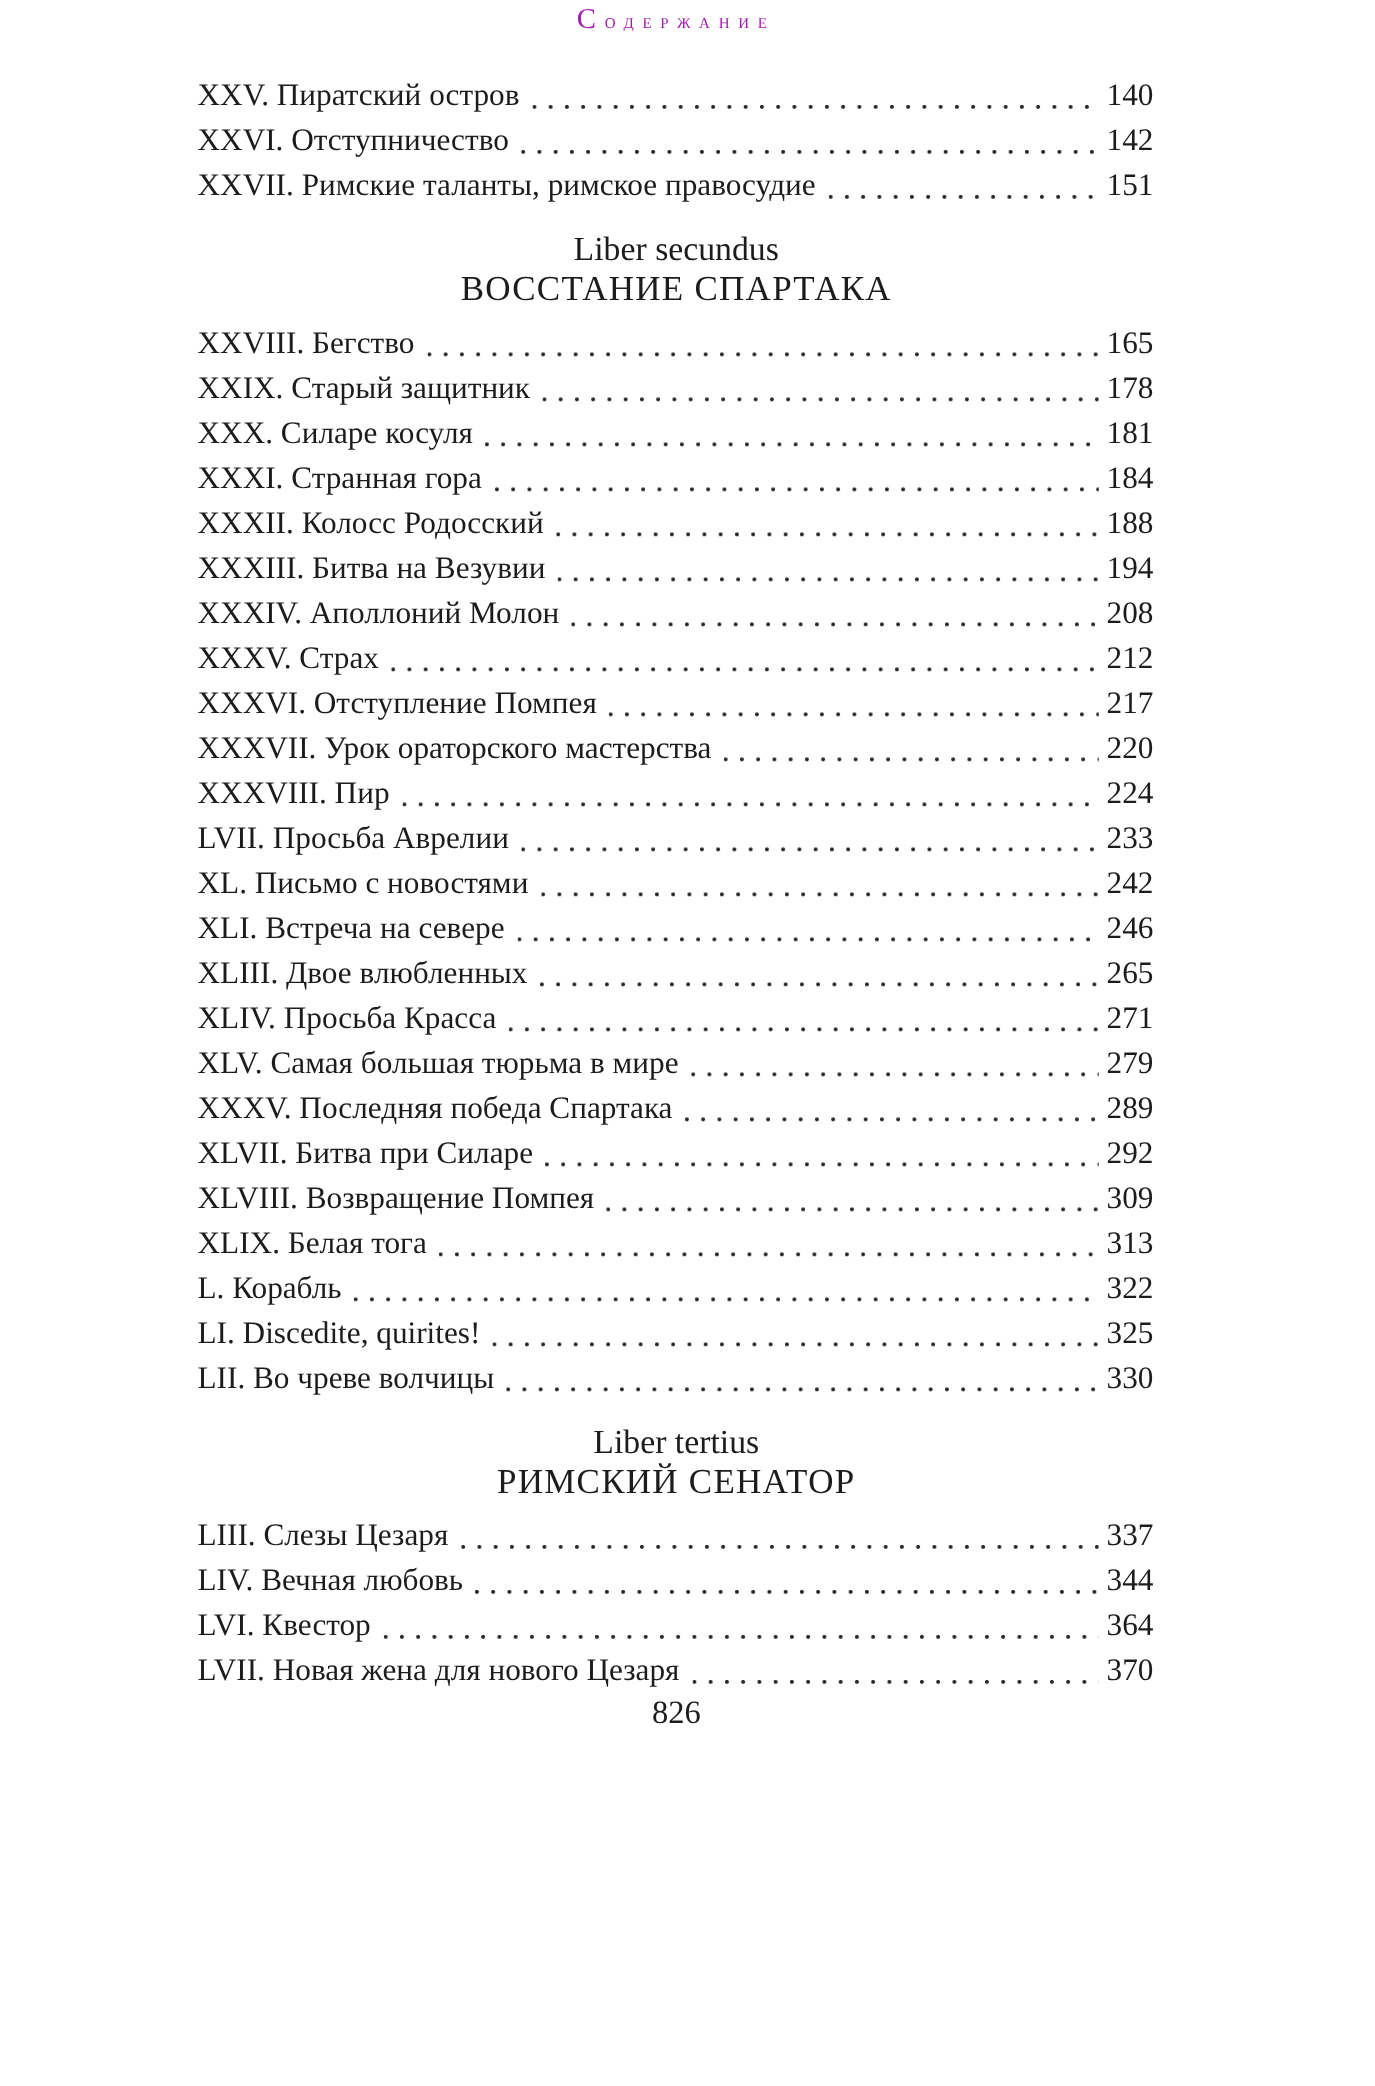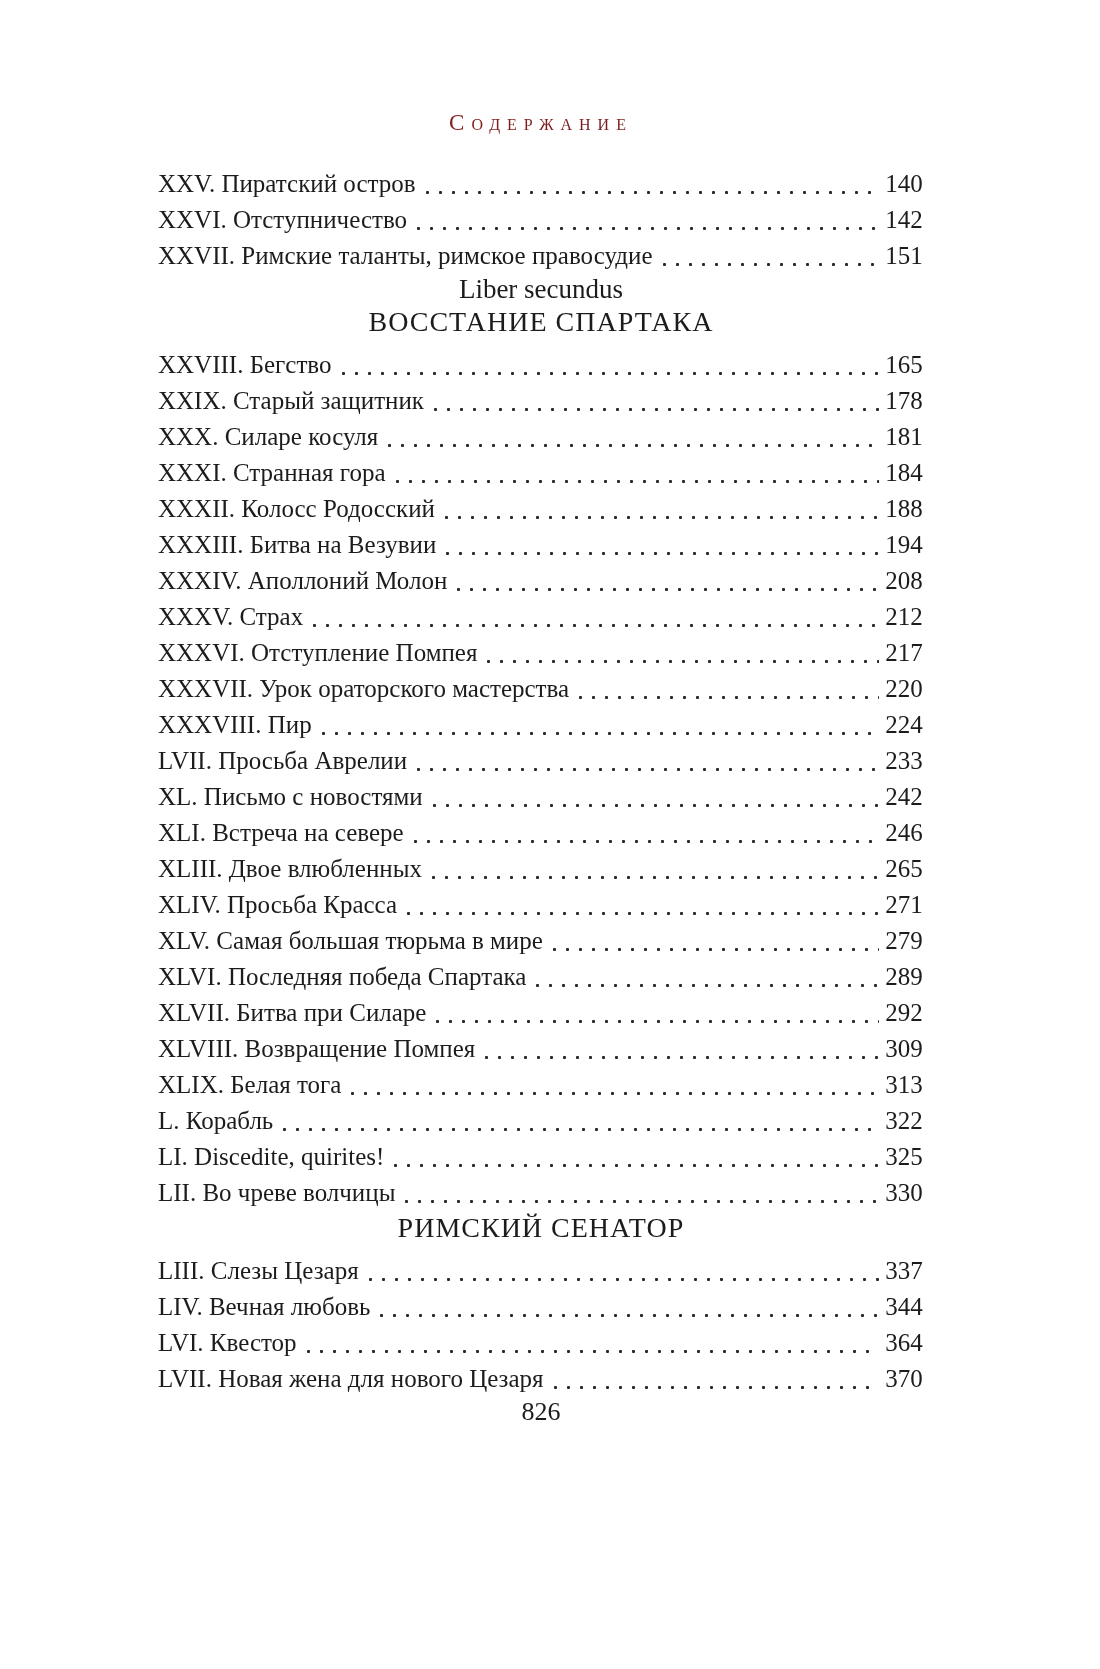--- a/index.html
+++ b/index.html
@@ -18,36 +18,36 @@
   .page {
     position: absolute;
     left: 158px;
     top: 0;
     width: 766px;
     height: 1669px;
   }
   
   .toc-title {
     margin: 0;
-    padding-top: 108px;
     text-align: center;
     font-weight: normal;
-    font-size: 16px;
+    font-size: 12px;
     letter-spacing: 7px;
     line-height: 30px;
-    color: #7f1d1d;
+    color: #a21caf;
   }
   .toc-title::first-letter {
     font-size: 23px;
   }
   .toc {
     margin-top: 26px;
   }
   .section-heading {
     text-align: center;
+    margin-top: 17px;
     margin-bottom: 8px;
   }
   .section-subtitle {
     font-size: 27px;
     line-height: 31px;
     color: #1c1c1c;
   }
   .section-title {
     font-size: 28px;
     line-height: 34px;
@@ -198,21 +198,21 @@
             <span class="label">XLIV. Просьба Красса</span>
             <span class="leader"></span>
             <span class="pagenum">271</span>
           </div>
           <div class="entry">
             <span class="label">XLV. Самая большая тюрьма в мире</span>
             <span class="leader"></span>
             <span class="pagenum">279</span>
           </div>
           <div class="entry">
-            <span class="label">XLVI. Последняя победа Спартака</span>
+            <span class="label">XXXV. Последняя победа Спартака</span>
             <span class="leader"></span>
             <span class="pagenum">289</span>
           </div>
           <div class="entry">
             <span class="label">XLVII. Битва при Силаре</span>
             <span class="leader"></span>
             <span class="pagenum">292</span>
           </div>
           <div class="entry">
             <span class="label">XLVIII. Возвращение Помпея</span>
@@ -236,20 +236,21 @@
           </div>
           <div class="entry">
             <span class="label">LII. Во чреве волчицы</span>
             <span class="leader"></span>
             <span class="pagenum">330</span>
           </div>
         </div>
       </section>
       <section>
         <div class="section-heading">
+          <div class="section-subtitle">Liber tertius</div>
           <div class="section-title">РИМСКИЙ СЕНАТОР</div>
         </div>
         <div class="entries">
           <div class="entry">
             <span class="label">LIII. Слезы Цезаря</span>
             <span class="leader"></span>
             <span class="pagenum">337</span>
           </div>
           <div class="entry">
             <span class="label">LIV. Вечная любовь</span>

